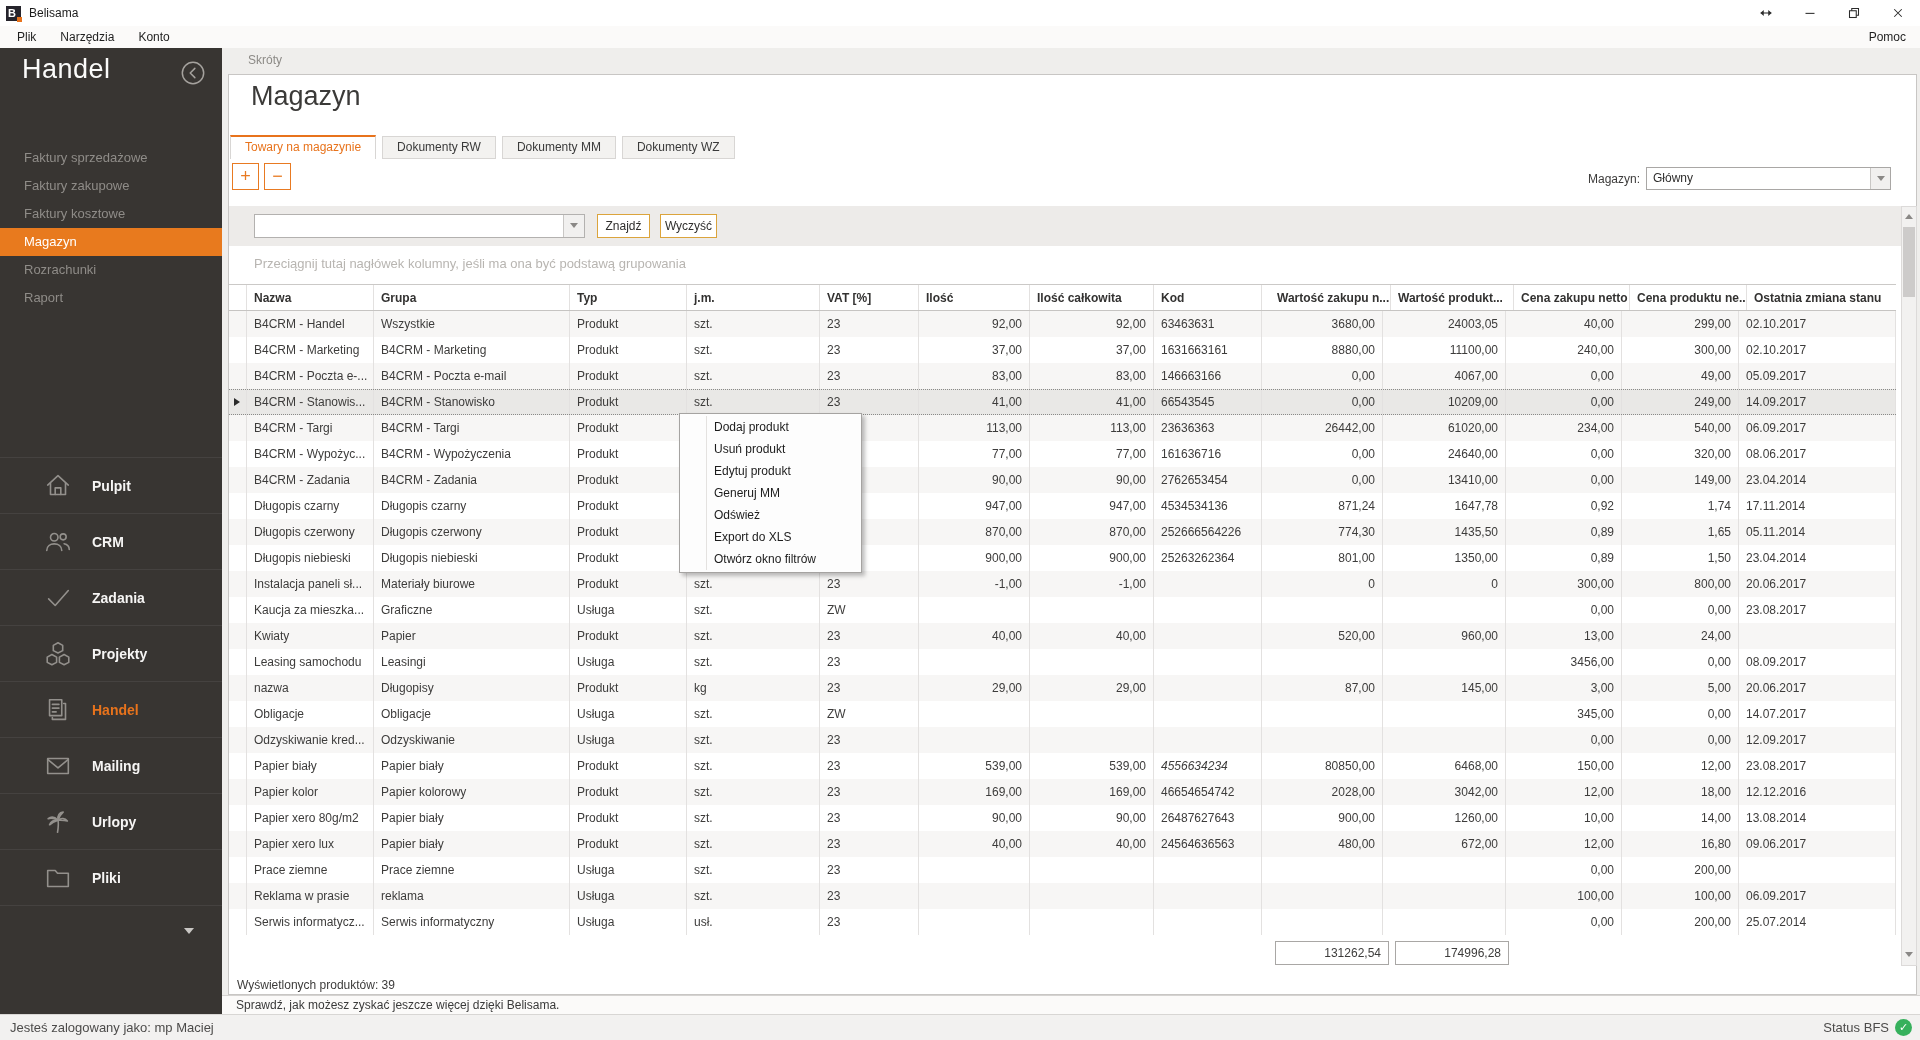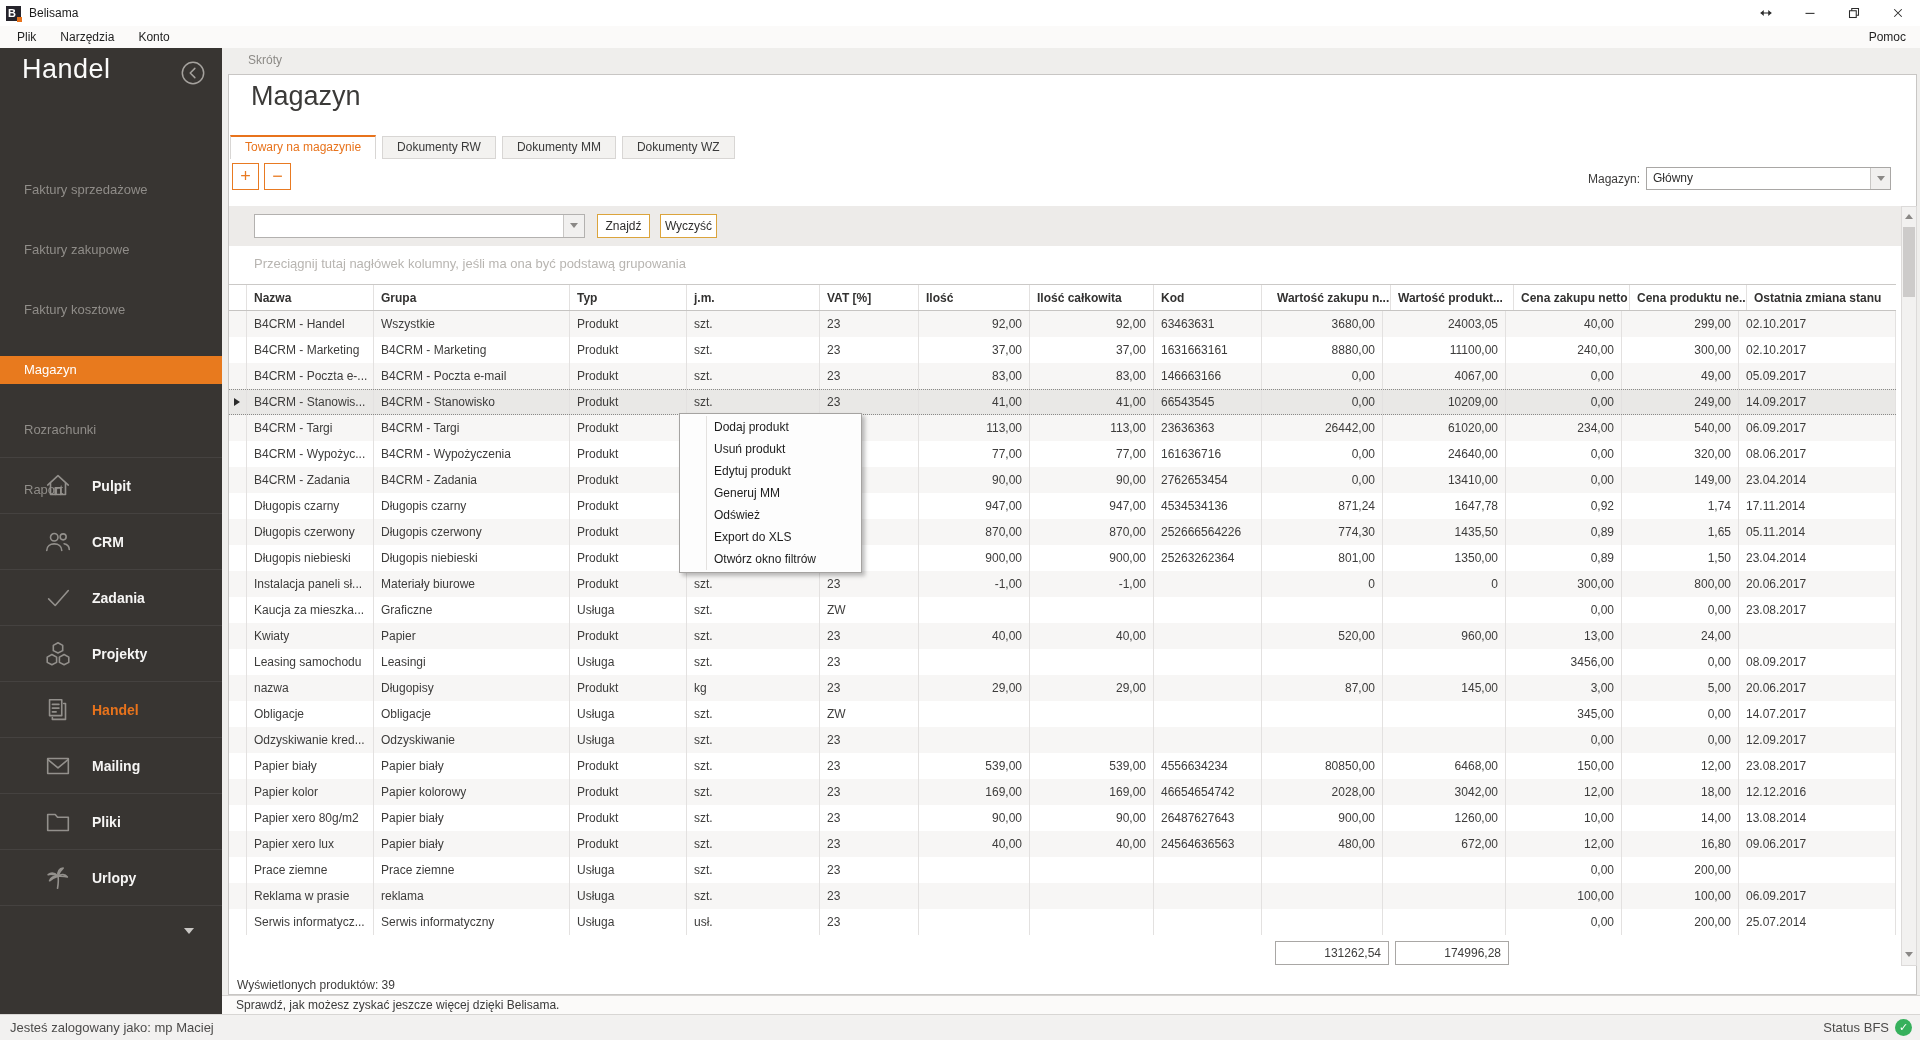--- a/index.html
+++ b/index.html
@@ -25,21 +25,21 @@
   .menubar .help { margin-left:auto; padding:0 14px; }
 
   
   .sidebar { position:absolute; left:0; top:48px; width:222px; height:966px; background:#383532; }
   .sb-header { position:relative; height:48px; }
   .sb-header .sb-title { position:absolute; left:22px; top:6px; font-size:27px; font-weight:300; color:#fbfbfa; letter-spacing:.5px; }
   .sb-back { position:absolute; right:16px; top:12px; width:26px; height:26px; }
   .sb-back svg { width:26px; height:26px; }
   .sb-back svg * { fill:none; stroke:#a5a29e; stroke-width:1.6; stroke-linecap:round; stroke-linejoin:round; }
   .sb-nav { position:absolute; left:0; top:96px; width:222px; }
-  .sb-nav-item { height:28px; line-height:28px; padding-left:24px; font-size:13px; color:#8f8c88; cursor:default;margin-top:32px; }
+  .sb-nav-item { height:28px; line-height:28px; padding-left:24px; font-size:13px; color:#8f8c88; cursor:default; }
   .sb-nav-item.active { background:#e87a1e; color:#ffffff; }
   .sb-modules { position:absolute; left:0; top:409px; width:222px; }
   .sb-module { height:56px; border-top:1px solid #454240; display:flex; align-items:center; cursor:default; }
   .mod-icon { width:32px; height:32px; margin-left:42px; display:flex; align-items:center; justify-content:center; }
   .mod-icon svg { width:30px; height:30px; }
   .mod-icon svg * { fill:none; stroke:#93908c; stroke-width:1.7; stroke-linecap:round; stroke-linejoin:round; }
   .mod-label { margin-left:18px; font-size:14px; font-weight:600; color:#f6f5f4; }
   .sb-module.active .mod-label { color:#e8731c; }
   .sb-caret-row { height:49px; border-top:1px solid #454240; position:relative; }
   .sb-caret { position:absolute; right:28px; top:22px; width:0; height:0; border-left:5px solid transparent; border-right:5px solid transparent; border-top:6px solid #c9c7c4; }
@@ -231,36 +231,36 @@
           <svg viewBox="0 0 32 32">
             <rect x="5" y="8" width="22" height="16"></rect>
             <path d="M5 9l11 9 11-9"></path>
           </svg>
         </span>
         <span class="mod-label">Mailing</span>
       </div>
       <div class="sb-module">
         <span class="mod-icon">
           <svg viewBox="0 0 32 32">
-            <path d="M5 25V8h8l2.5 3H27v14H5z"></path>
-          </svg>
-        </span>
-        <span class="mod-label">Pliki</span>
-      </div>
-      <div class="sb-module">
-        <span class="mod-icon">
-          <svg viewBox="0 0 32 32">
             <path d="M15.5 27c1-6 1.2-9.5.5-13"></path>
             <path d="M16 14c-3.5-3.5-7.5-4-10.5-1.5C8.5 11.5 12 12 16 14z"></path>
             <path d="M16 14c-.5-5 1.5-8 5.5-8.5-2.5 2-4 5-5.5 8.5z"></path>
             <path d="M16 14c3.5-2.5 7.5-2 10 1-3.5-1-7-.8-10-1z"></path>
             <path d="M16 14c-5 0-8 2-9 5 2.5-2.5 5.5-3.8 9-5z"></path>
           </svg>
         </span>
         <span class="mod-label">Urlopy</span>
+      </div>
+      <div class="sb-module">
+        <span class="mod-icon">
+          <svg viewBox="0 0 32 32">
+            <path d="M5 25V8h8l2.5 3H27v14H5z"></path>
+          </svg>
+        </span>
+        <span class="mod-label">Pliki</span>
       </div>
       <div class="sb-caret-row">
         <span class="sb-caret"></span>
       </div>
     </div>
 </div>
 
 <span class="shortcuts">Skróty</span>
 
 <div class="content">
@@ -586,21 +586,21 @@
         </div>
         <div class="g-row">
           <div class="g-cell gutter" style="width: 18px; padding: 0px;"></div>
           <div class="g-cell" style="width: 127px;">Papier biały</div>
           <div class="g-cell" style="width: 196px;">Papier biały</div>
           <div class="g-cell" style="width: 117px;">Produkt</div>
           <div class="g-cell" style="width: 133px;">szt.</div>
           <div class="g-cell" style="width: 99px;">23</div>
           <div class="g-cell r" style="width: 111px;">539,00</div>
           <div class="g-cell r" style="width: 124px;">539,00</div>
-          <div class="g-cell" style="width: 108px;">4556634234</div>
+          <div class="g-cell" style="width: 108px; font-style: italic;">4556634234</div>
           <div class="g-cell r" style="width: 121px;">80850,00</div>
           <div class="g-cell r" style="width: 123px;">6468,00</div>
           <div class="g-cell r" style="width: 116px;">150,00</div>
           <div class="g-cell r" style="width: 117px;">12,00</div>
           <div class="g-cell" style="width: 157px;">23.08.2017</div>
         </div>
         <div class="g-row">
           <div class="g-cell gutter" style="width: 18px; padding: 0px;"></div>
           <div class="g-cell" style="width: 127px;">Papier kolor</div>
           <div class="g-cell" style="width: 196px;">Papier kolorowy</div>

